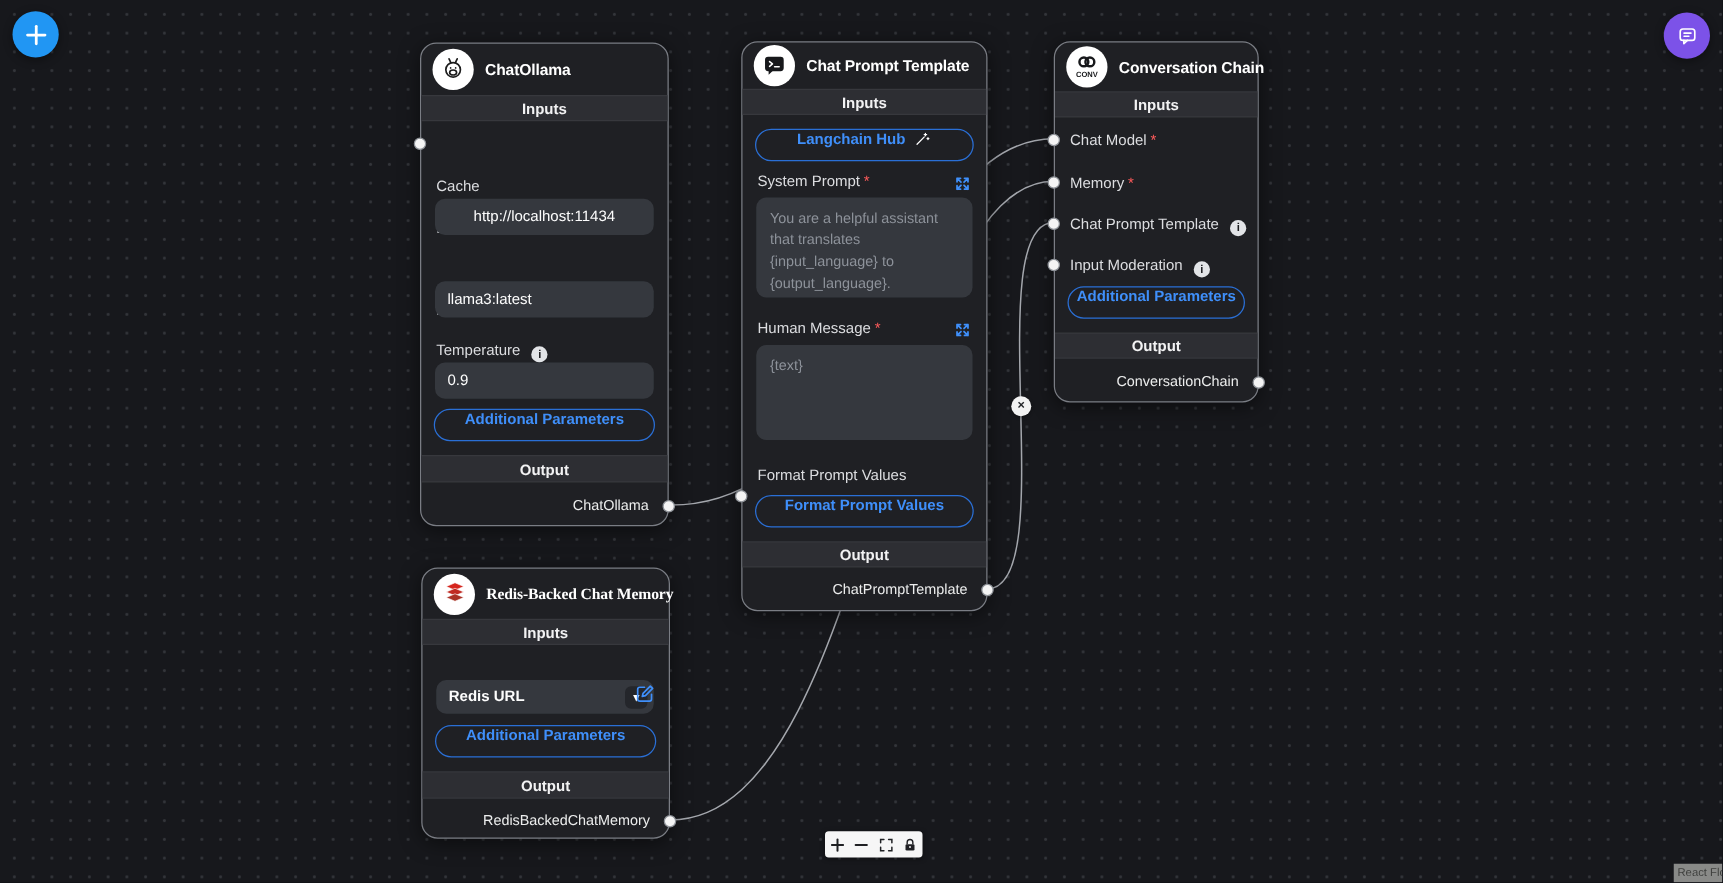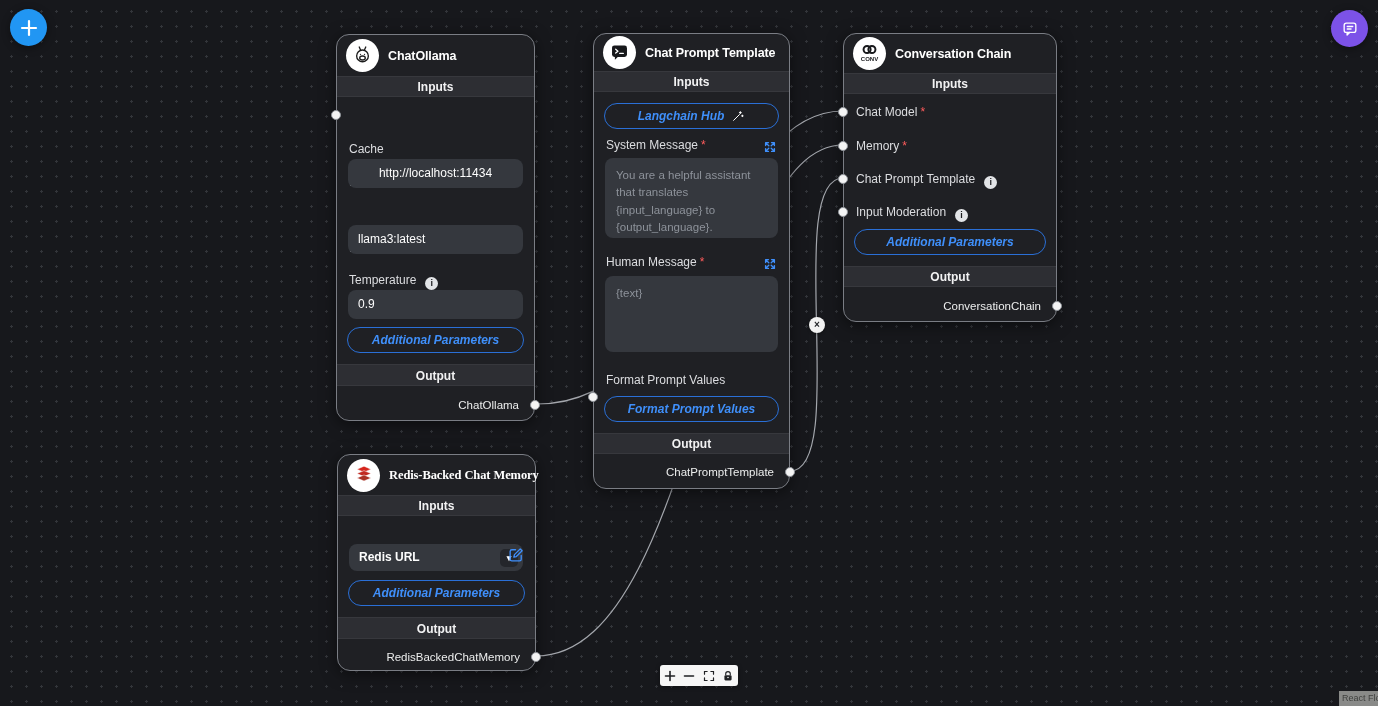--- a/index.html
+++ b/index.html
@@ -37,22 +37,22 @@
     font-size:9px; font-weight:700; text-align:center; line-height:13px; margin-left:9px; vertical-align:-2px; font-style:normal; }
 
   .input-box { position:absolute; left:11px; right:11px; height:29px; background:#35383e; border-radius:8px;
     color:#fdfdfd; font-size:12px; line-height:29px; padding:0 10px; white-space:nowrap; overflow:hidden; }
 
   .textarea-box { position:absolute; left:11px; right:11px; background:#35383e; border-radius:8px;
     color:#8d929a; font-size:11.5px; line-height:1.5; padding:9px 11px; }
 
   .btn-outline { position:absolute; left:10px; right:10px; height:26px; border:1px solid #2a6fd6; border-radius:14px;
     background:transparent; color:#3f8ffa; font-size:12px; font-weight:600;
-    display:flex; align-items:center; justify-content:center; gap:7px; cursor:pointer;
-    font-family:"Liberation Sans", sans-serif;font-style:italic; }
+    display:flex; align-items:flex-start; justify-content:center; gap:7px; cursor:pointer;
+    font-family:"Liberation Sans", sans-serif; }
 
   .handle { position:absolute; width:10px; height:10px; border-radius:50%; background:#f4f4f4;
     border:1px solid #8f9399; z-index:3; }
   .handle.left { left:-6px; }
   .handle.right { right:-6px; }
 
   .anchor-label { position:absolute; right:15px; font-size:11.5px; color:#eceded; line-height:14px; }
 
   .expand-btn { position:absolute; width:14px; height:14px; right:12px; cursor:pointer; }
 
@@ -134,21 +134,21 @@
     </div>
     <div class="section-bar" style="top:37px;">Inputs</div>
     <button class="btn-outline" style="top:69px;">
       <span>Langchain Hub</span>
       <svg width="14" height="14" viewBox="0 0 24 24" fill="none" stroke="#ffffff" stroke-width="1.7" stroke-linecap="round">
         <path d="M4.5 19.5 L14.5 9.5"></path>
         <path d="M16 4.5 v3.4 M14.3 6.2 h3.4"></path>
         <path d="M19.5 10.5 v2.6 M18.2 11.8 h2.6"></path>
       </svg>
     </button>
-    <div class="field-label" style="top:104px;"><span>System Message</span><span class="req">*</span></div>
+    <div class="field-label" style="top:104px;"><span>System Prompt</span><span class="req">*</span></div>
     <span class="expand-btn" style="top:106px;">
       <svg width="14" height="14" viewBox="0 0 16 16" fill="none" stroke="#3f8ffa" stroke-width="1.6" stroke-linecap="round" stroke-linejoin="round">
         <path d="M6.2 3 H3 V6.2 M3 3 l3.6 3.6"></path>
           <path d="M9.8 3 H13 V6.2 M13 3 l-3.6 3.6"></path>
         <path d="M3 9.8 V13 H6.2 M3 13 l3.6 -3.6"></path>
           <path d="M13 9.8 V13 H9.8 M13 13 l-3.6 -3.6"></path>
       </svg>
     </span>
     <div class="textarea-box" style="top:124px; height:80px;">You are a helpful assistant that translates {input_language} to {output_language}.</div>
     <div class="field-label" style="top:221px;"><span>Human Message</span><span class="req">*</span></div>
@@ -162,21 +162,21 @@
     </span>
     <div class="textarea-box" style="top:242px; height:76px;">{text}</div>
     <div class="field-label" style="top:339px;">Format Prompt Values</div>
     <span class="handle left" style="top:358px;"></span>
     <button class="btn-outline" style="top:362px;">Format Prompt Values</button>
     <div class="section-bar" style="top:399px;">Output</div>
     <div class="anchor-label" style="top:431px;">ChatPromptTemplate</div>
     <span class="handle right" style="top:433px;"></span>
   </div>
 
-  <div class="node" style="left:843px; top:33px; width:214px; height:289px;">
+  <div class="node" style="left:843px; top:33px; width:164px; height:289px;">
     <div class="node-header" style="height:39px;">
       <span class="node-icon">
         <svg width="25" height="25" viewBox="0 0 24 24">
           <g stroke="#17181b" stroke-width="1.9" fill="none">
             <circle cx="9.7" cy="8.2" r="3.4"></circle>
               <circle cx="14.3" cy="8.2" r="3.4"></circle>
           </g>
           <text x="12" y="19.6" font-size="5.8" font-weight="bold" text-anchor="middle" fill="#17181b" font-family="Liberation Sans, sans-serif">CONV</text>
         </svg>
       </span>

